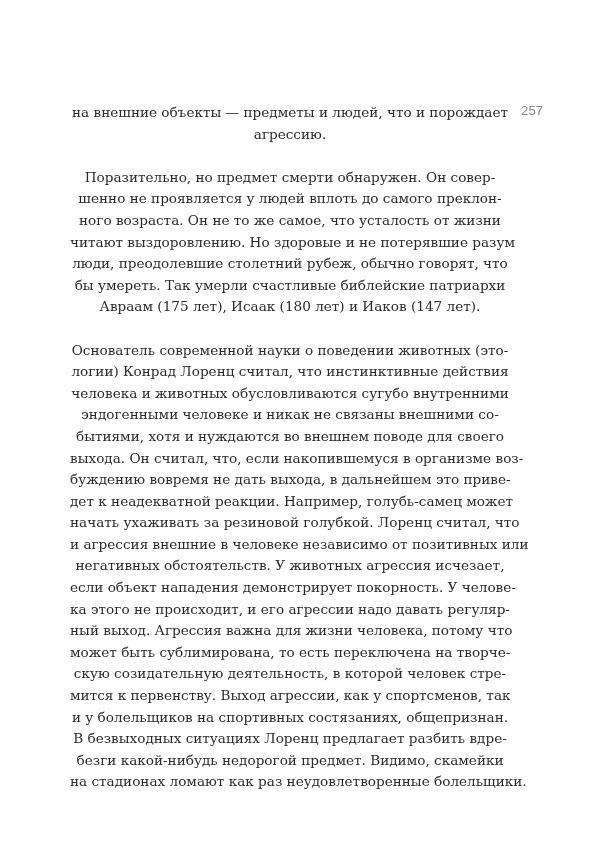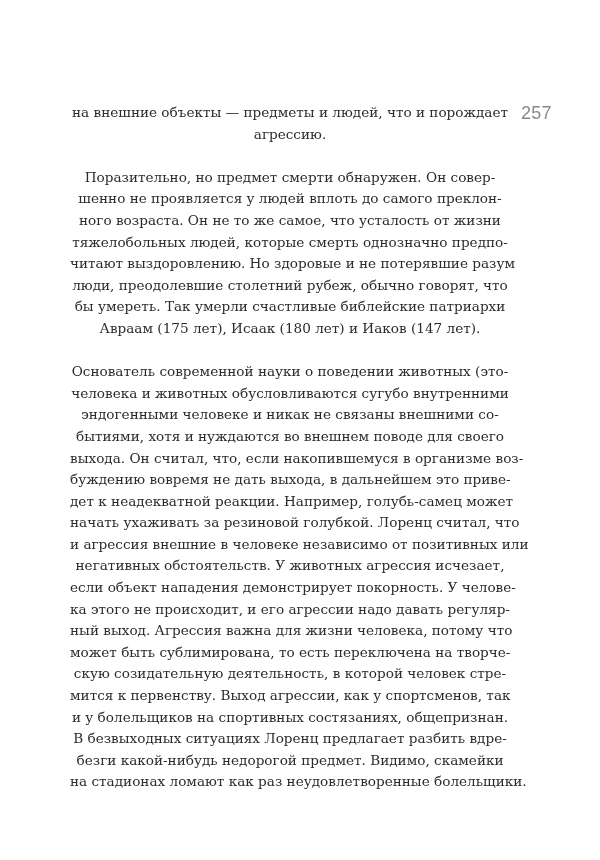--- a/index.html
+++ b/index.html
@@ -18,21 +18,21 @@
     left: 0; top: 0;
     width: 600px;
     height: 860px;
     background: #ffffff;
   }
   .page-number {
     position: absolute;
     left: 521px;
     top: 103px;
     font-family: "Liberation Sans", sans-serif;
-    font-size: 18px;
+    font-size: 13px;
     color: #8a8a8a;
     letter-spacing: 0.2px;
   }
   .text-block {
     position: absolute;
     left: 70px;
     top: 102px;
     width: 440px;
     font-family: "DejaVu Serif", serif;
     font-size: 13.6px;
@@ -56,28 +56,28 @@
 
   <div class="text-block">
     <p class="para">
       <span class="line">на внешние объекты — предметы и людей, что и порождает</span>
       <span class="line">агрессию.</span>
     </p>
     <p class="para">
       <span class="line">Поразительно, но предмет смерти обнаружен. Он совер-</span>
       <span class="line">шенно не проявляется у людей вплоть до самого преклон-</span>
       <span class="line">ного возраста. Он не то же самое, что усталость от жизни</span>
-      <span class="line">тяжелобольных людей, которые смерть однозначно предпо-</span>
       <span class="line">читают выздоровлению. Но здоровые и не потерявшие разум</span>
       <span class="line">люди, преодолевшие столетний рубеж, обычно говорят, что</span>
       <span class="line">бы умереть. Так умерли счастливые библейские патриархи</span>
       <span class="line">Авраам (175 лет), Исаак (180 лет) и Иаков (147 лет).</span>
     </p>
     <p class="para">
       <span class="line">Основатель современной науки о поведении животных (это-</span>
+      <span class="line">логии) Конрад Лоренц считал, что инстинктивные действия</span>
       <span class="line">человека и животных обусловливаются сугубо внутренними</span>
       <span class="line">эндогенными человеке и никак не связаны внешними со-</span>
       <span class="line">бытиями, хотя и нуждаются во внешнем поводе для своего</span>
       <span class="line">выхода. Он считал, что, если накопившемуся в организме воз-</span>
       <span class="line">буждению вовремя не дать выхода, в дальнейшем это приве-</span>
       <span class="line">дет к неадекватной реакции. Например, голубь-самец может</span>
       <span class="line">начать ухаживать за резиновой голубкой. Лоренц считал, что</span>
       <span class="line">и агрессия внешние в человеке независимо от позитивных или</span>
       <span class="line">негативных обстоятельств. У животных агрессия исчезает,</span>
       <span class="line">если объект нападения демонстрирует покорность. У челове-</span>

